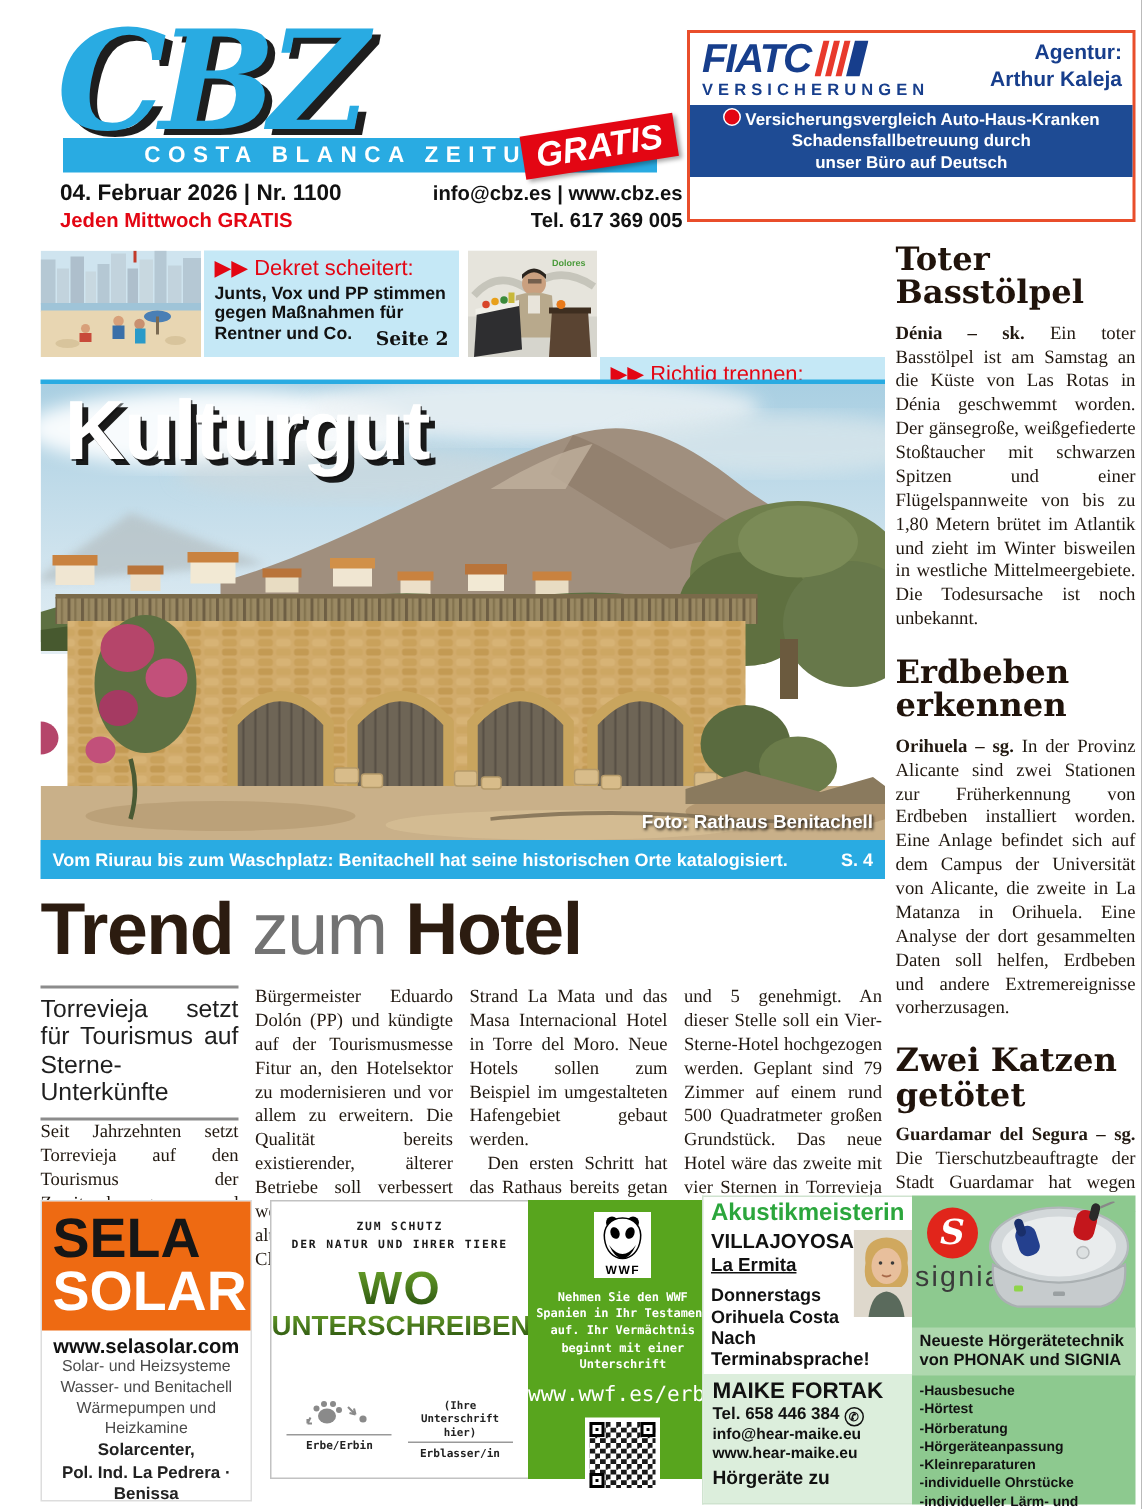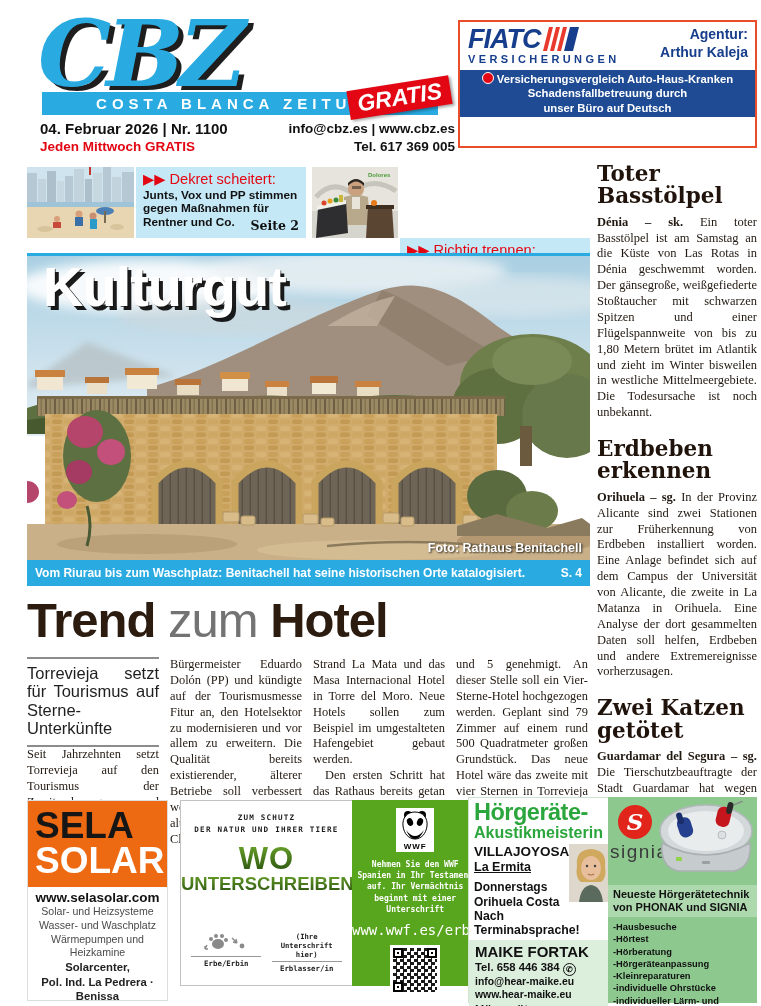--- a/index.html
+++ b/index.html
@@ -415,21 +415,21 @@
   </div>
 
   <div class="abs sela">
     <div class="sela-top">
       <div class="sela-b1">SELA</div>
       <div class="sela-b2">SOLAR</div>
     </div>
     <div class="sela-body">
       <div class="sela-url">www.selasolar.com</div>
       <div class="sela-l">Solar- und Heizsysteme</div>
-      <div class="sela-l">Wasser- und Waschplatz</div>
+      <div class="sela-l">Wasser- und Benitachell</div>
       <div class="sela-l">Wärmepumpen und Heizkamine</div>
       <div class="sela-lb">Solarcenter,</div>
       <div class="sela-lb">Pol. Ind. La Pedrera · Benissa</div>
       <div class="sela-phone">Tel. 966 420 309</div>
 
     </div>
   </div>
 
   <div class="abs wwf">
     <div class="wwf-left">
@@ -484,21 +484,20 @@
         <div class="qr-f qr-tl"></div>
           <div class="qr-f qr-tr"></div>
           <div class="qr-f qr-bl"></div>
       </div>
     </div>
   </div>
 
   <div class="abs hearing">
     <div class="hear-left">
       <div class="hear-head">
-        <div class="hear-t1">Hörgeräte-</div>
         <div class="hear-t2">Akustikmeisterin</div>
       </div>
       <div class="hear-mid">
         <div class="hear-info">
           <div class="hi-city">VILLAJOYOSA</div>
           <div class="hi-dist">La Ermita</div>
           <div class="hi-sm">Donnerstags</div>
           <div class="hi-sm">Orihuela Costa</div>
         </div>
         <div class="hear-photo">

